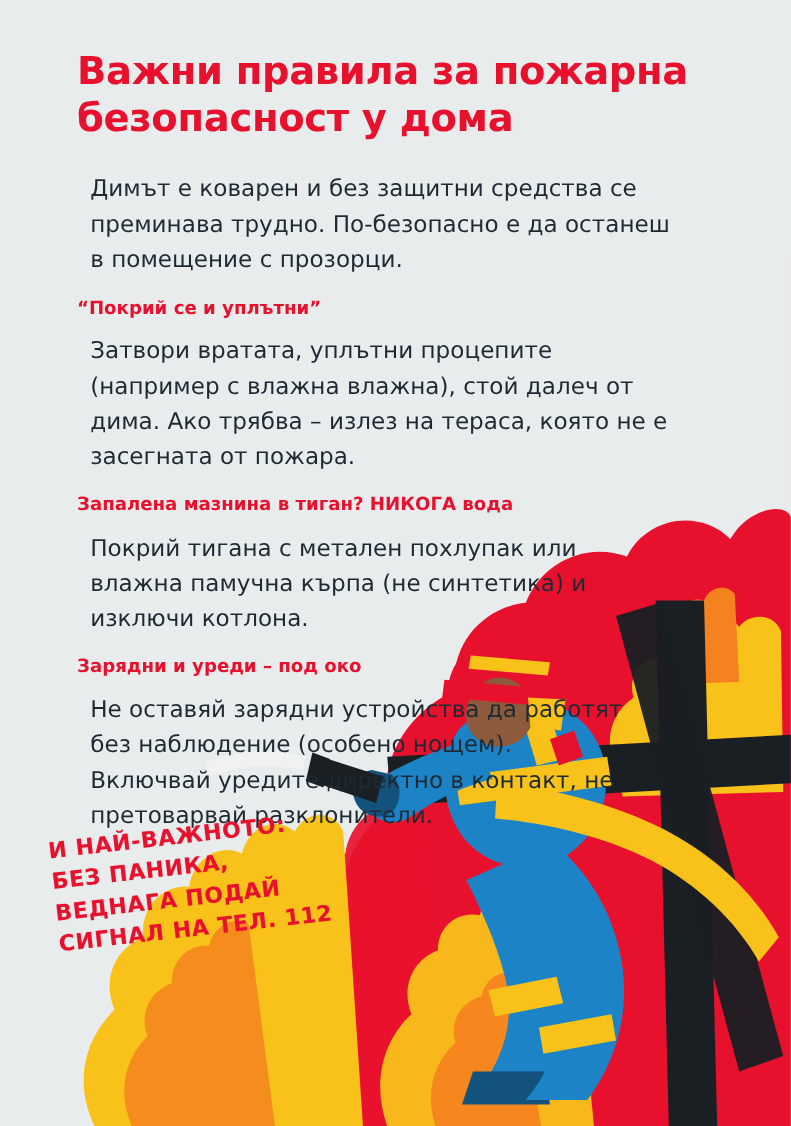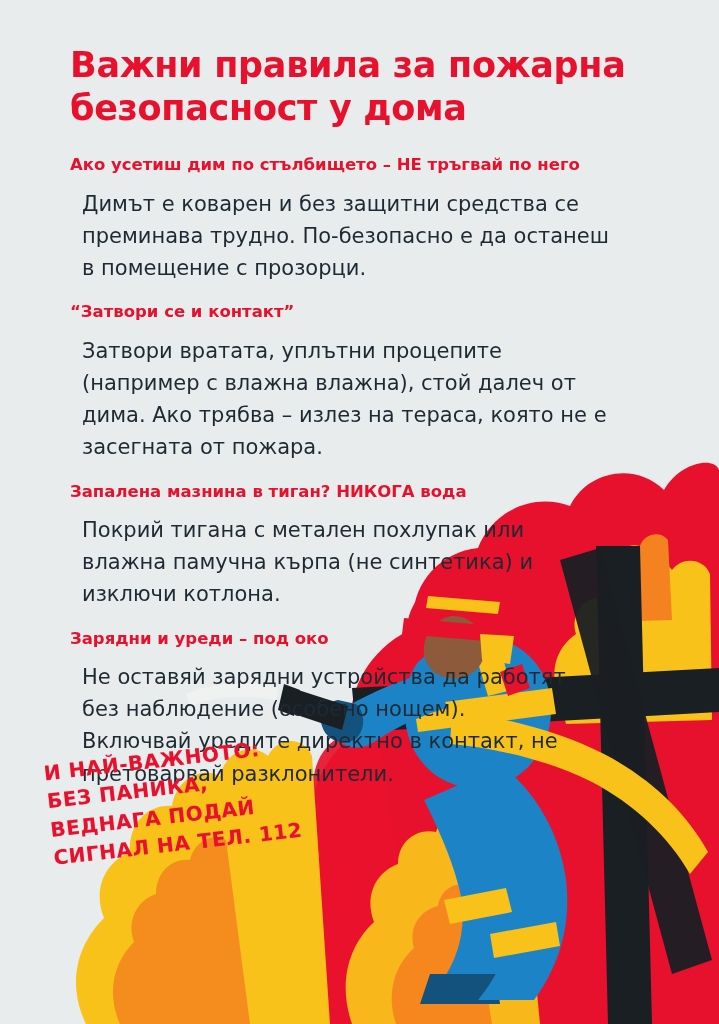--- a/index.html
+++ b/index.html
@@ -177,26 +177,25 @@
 
       <path d="M276 700 C246 694 216 696 190 706 L186 694 C214 682 248 680 278 688 Z" fill="#ffffff" opacity="0.35"></path>
     </g>
   </svg>
 
   <div class="content">
 
     <h1 class="title">Важни правила за пожарна безопасност у дома</h1>
 
     <div class="section">
-      <p class="s-head">Ако усетиш дим по стълбището – НЕ тръгвай по него</p>
       <p class="s-body">Димът е коварен и без защитни средства се преминава трудно. По-безопасно е да останеш в помещение с прозорци.</p>
     </div>
 
     <div class="section">
-      <p class="s-head">“Затвори се и контакт”</p>
+      <p class="s-head">“Покрий се и уплътни”</p>
       <p class="s-body">Затвори вратата, уплътни процепите (например с влажна влажна), стой далеч от дима. Ако трябва – излез на тераса, която не е засегната от пожара.</p>
     </div>
 
     <div class="section mid">
       <p class="s-head">Запалена мазнина в тиган? НИКОГА вода</p>
       <p class="s-body">Покрий тигана с метален похлупак или влажна памучна кърпа (не синтетика) и изключи котлона.</p>
     </div>
 
     <div class="section mid">
       <p class="s-head">Зарядни и уреди – под око</p>

